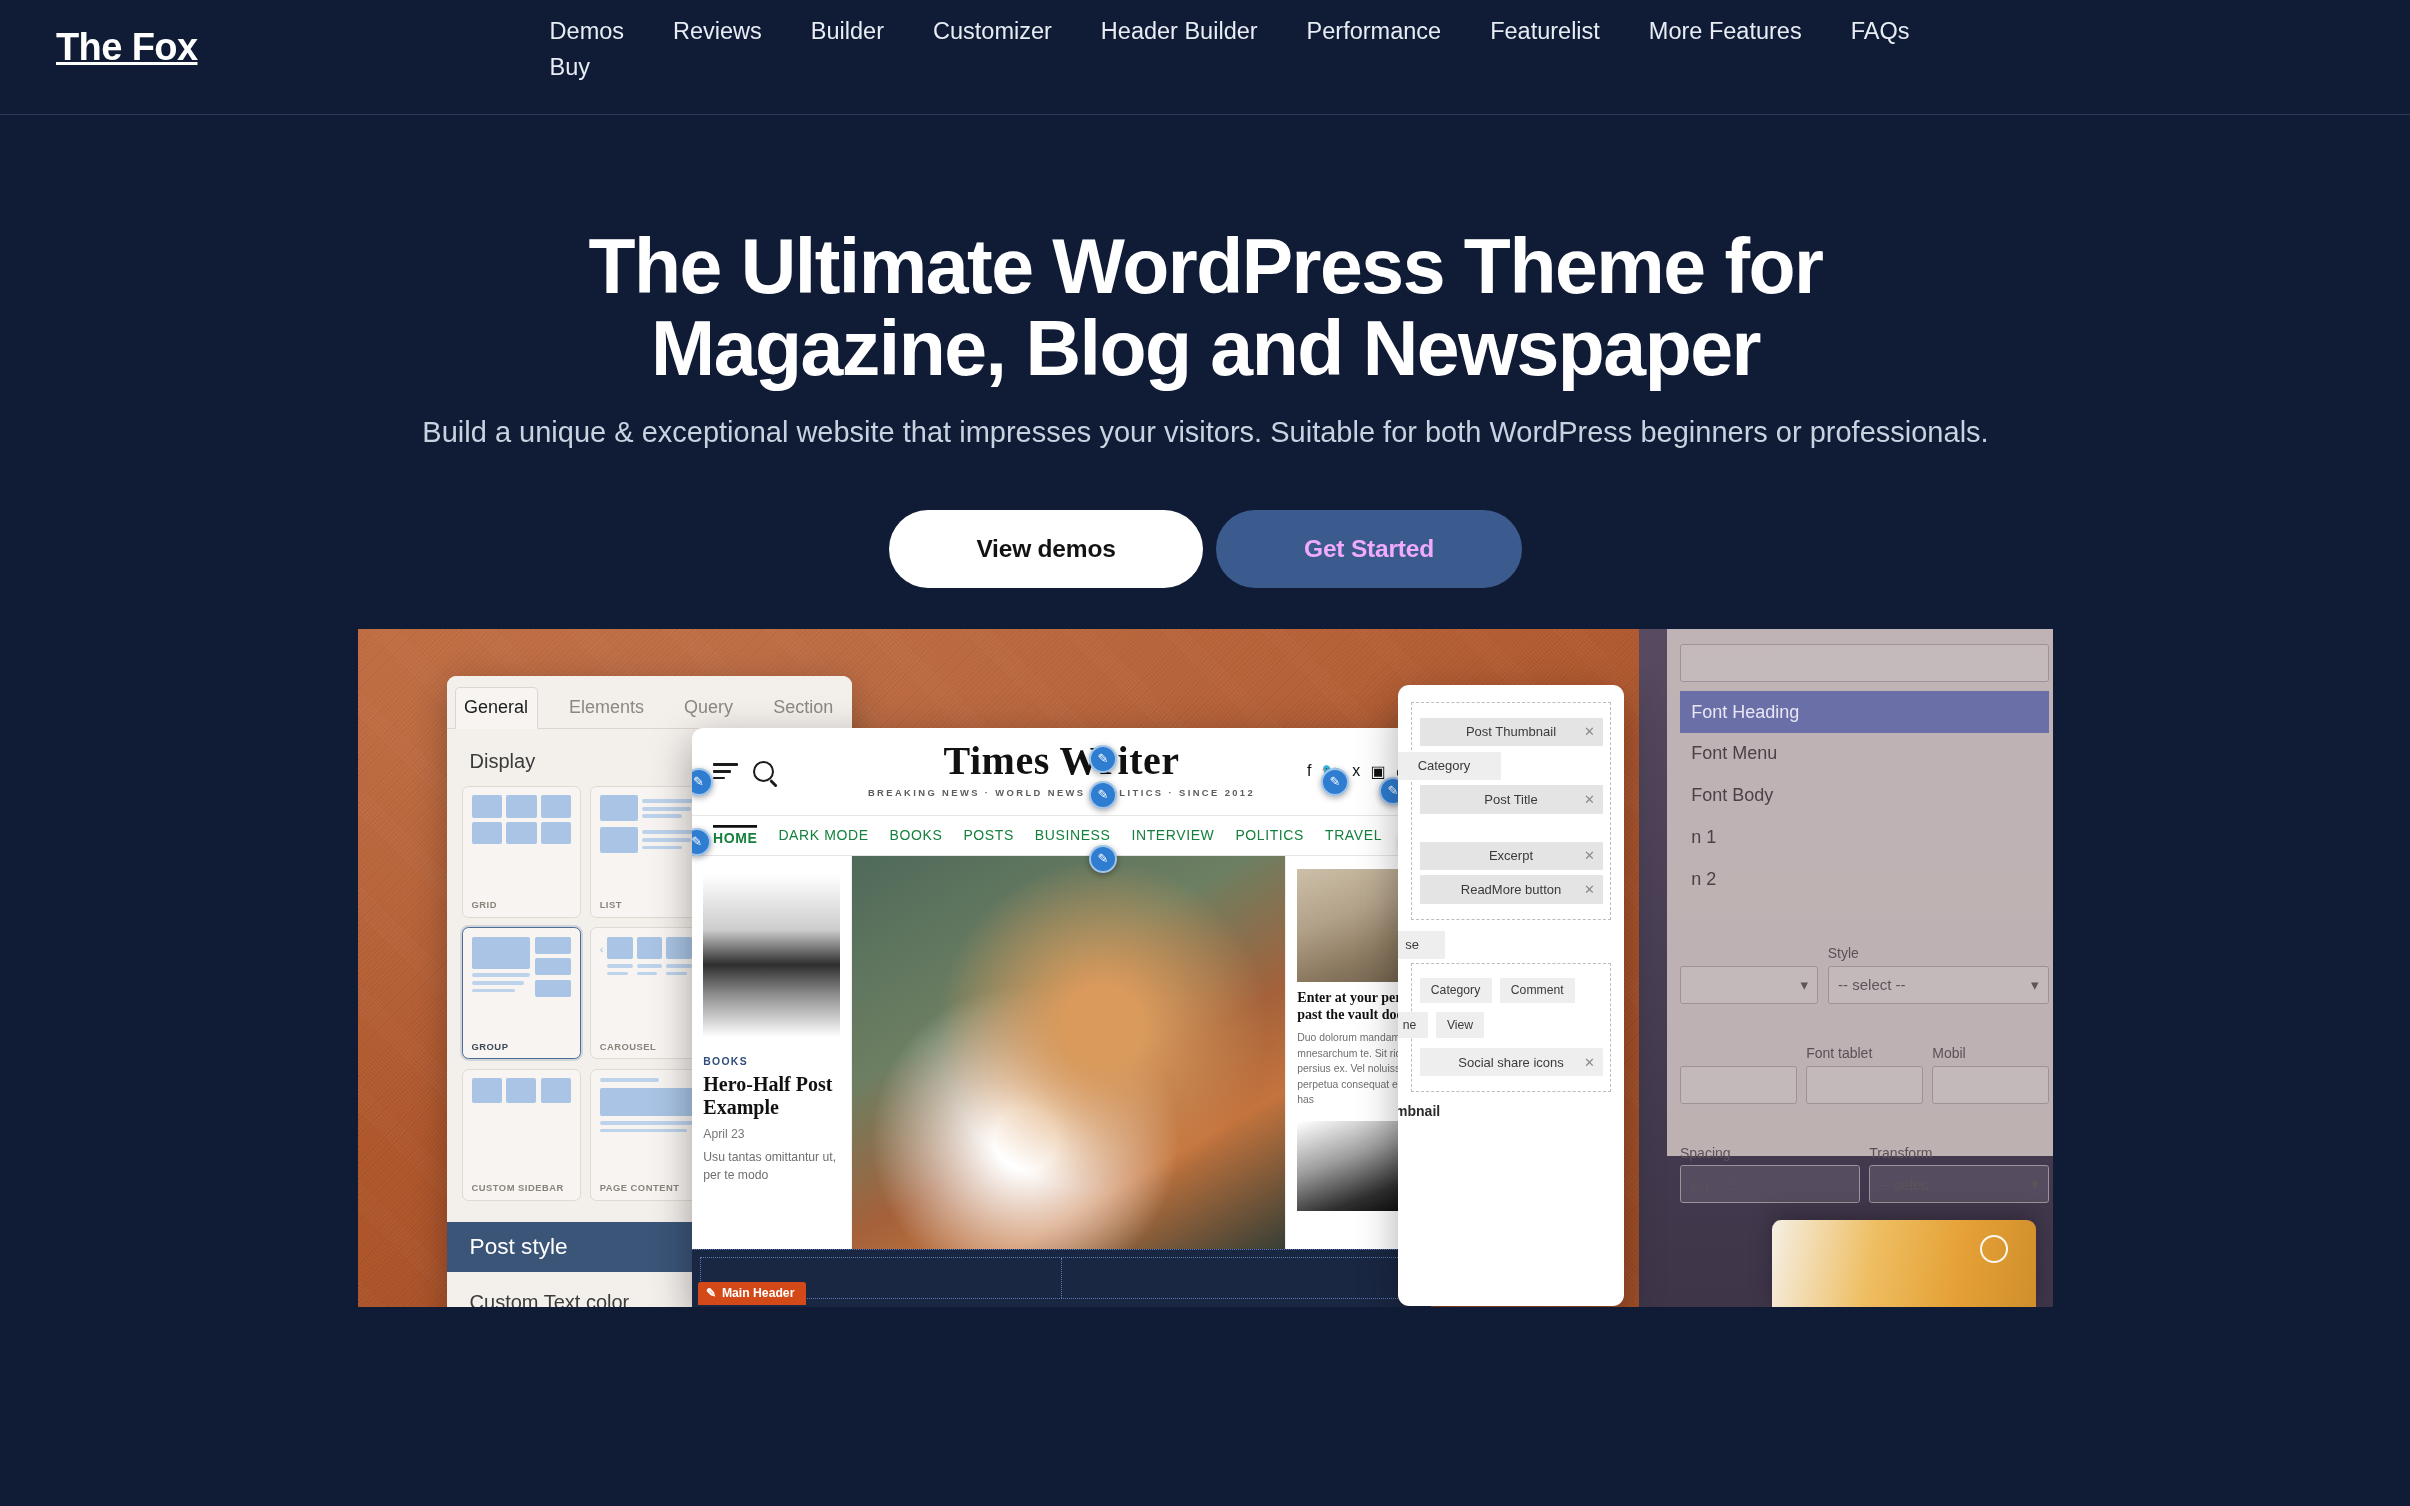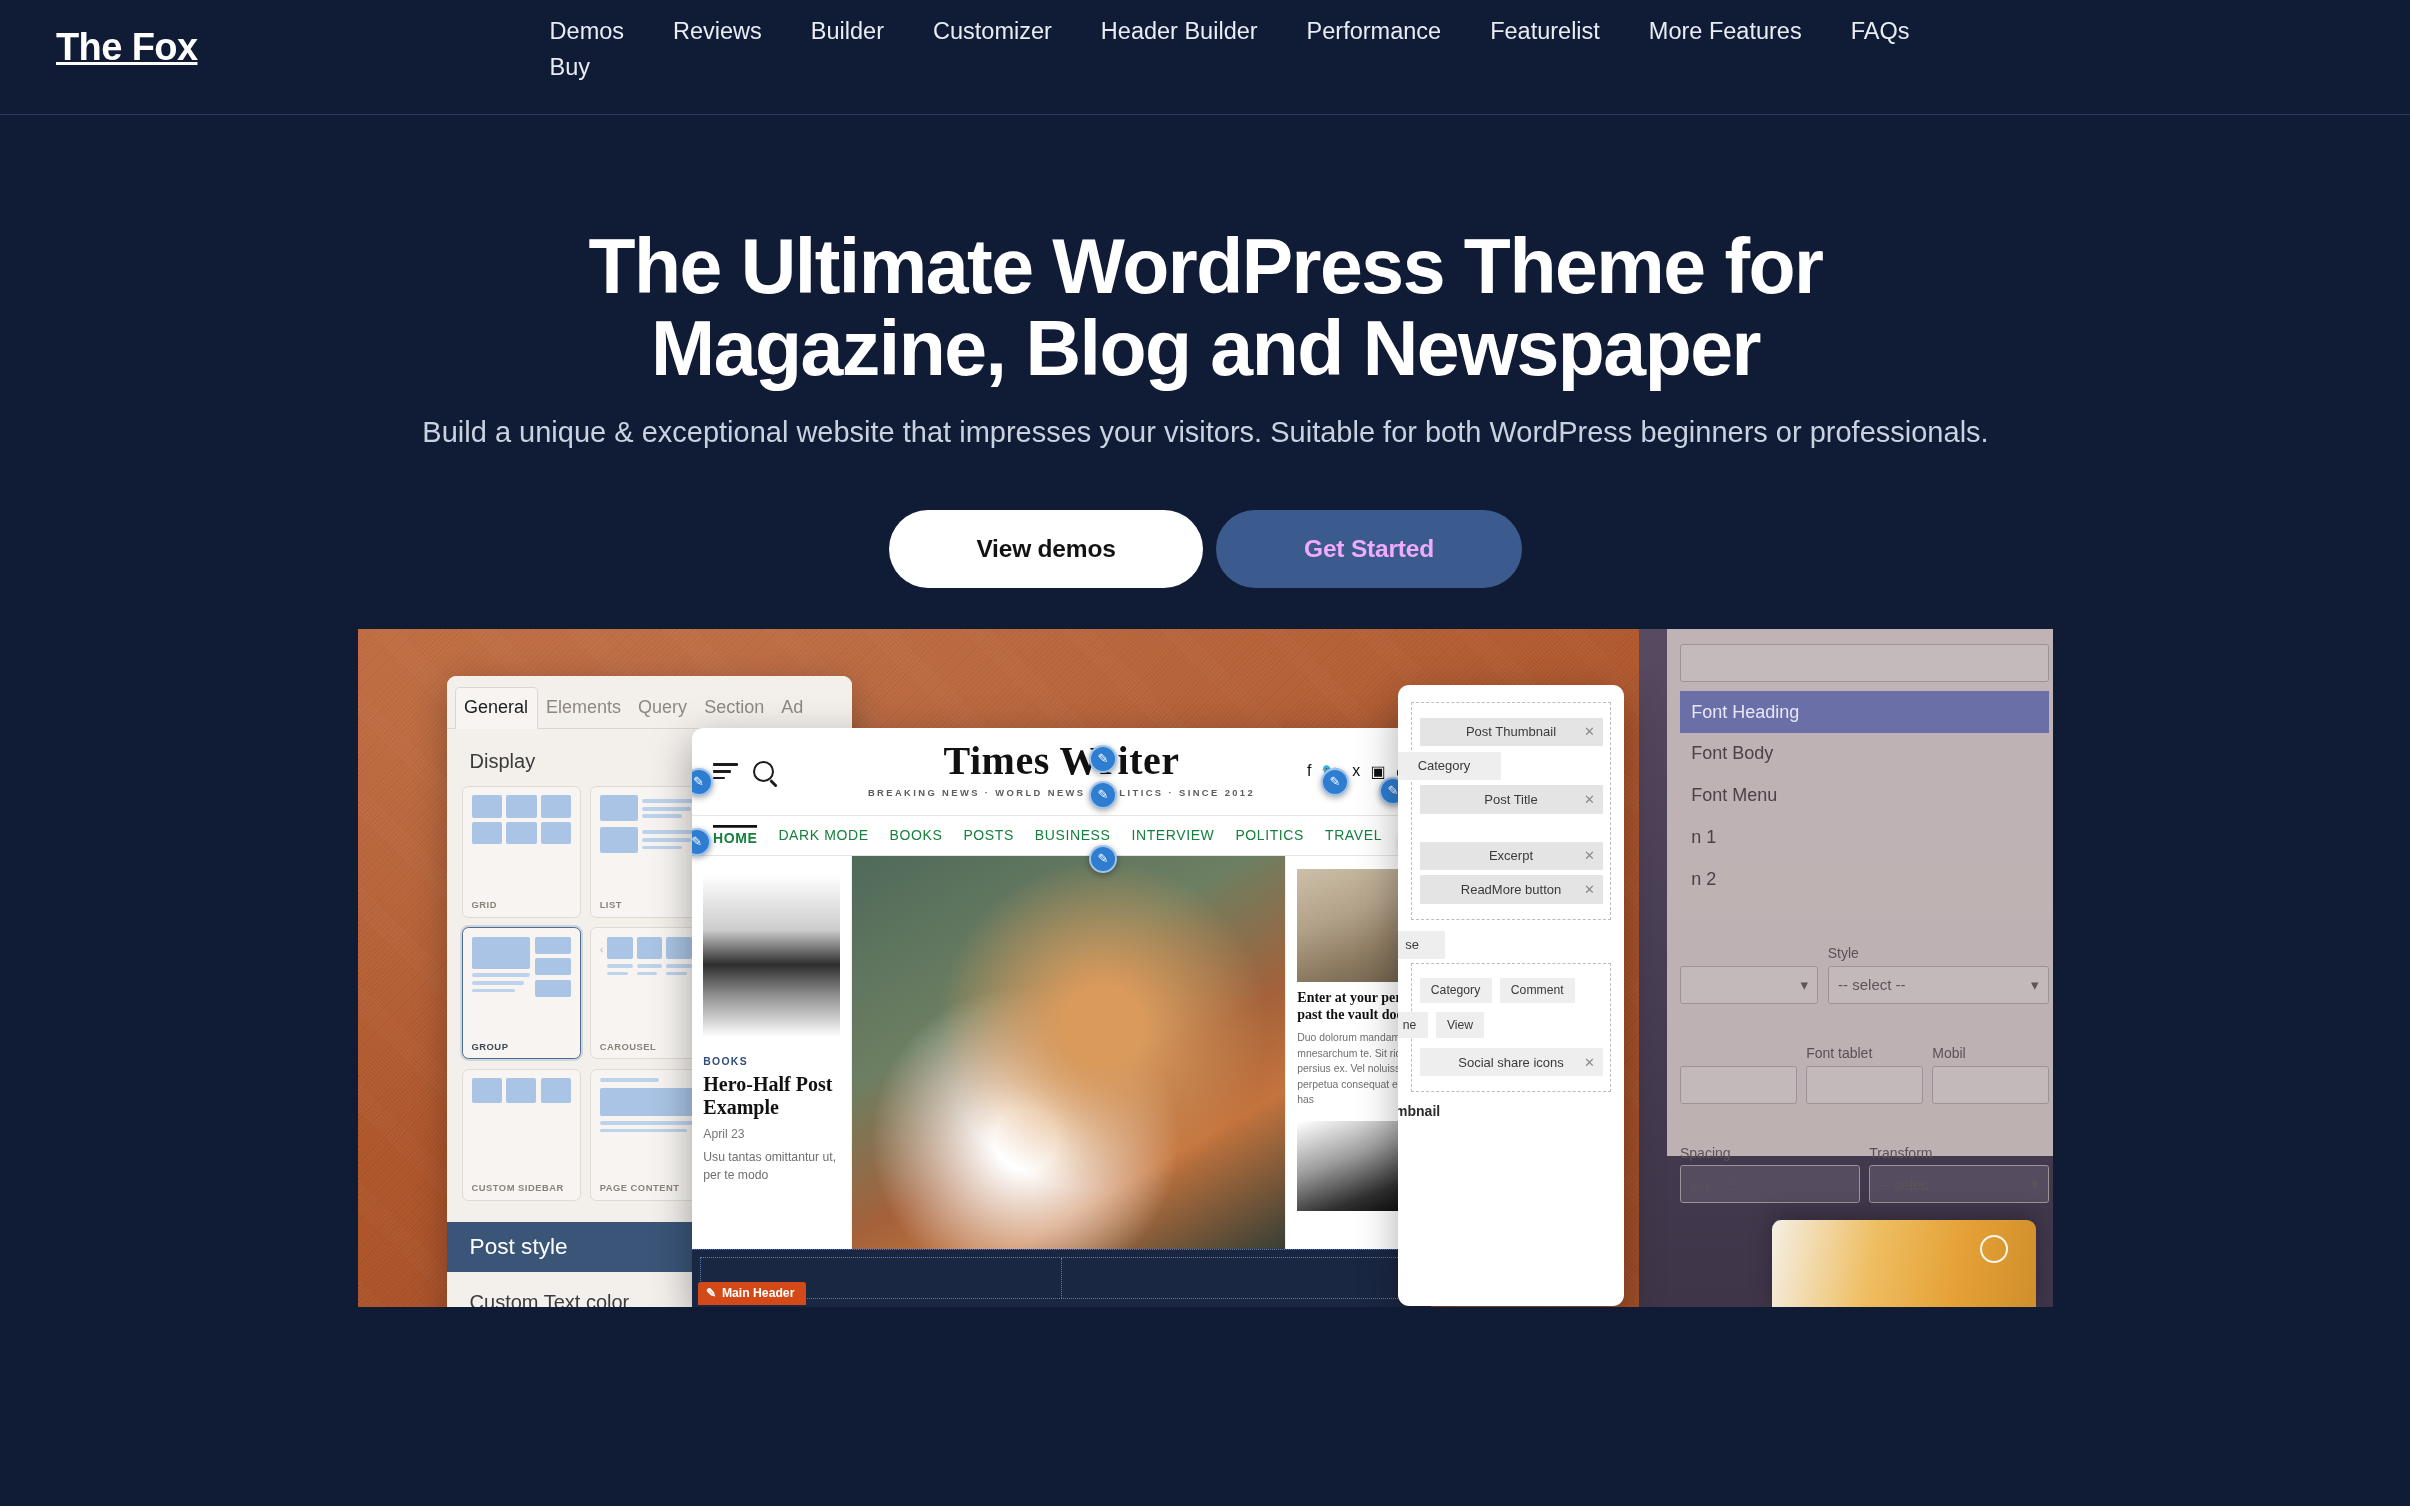--- a/index.html
+++ b/index.html
@@ -138,20 +138,21 @@
     box-shadow:0 9.4px 34px rgba(0,0,0,.28);
     overflow:hidden;
     font-family:"Liberation Sans", sans-serif;
   }
   .pl-tabs{
     display:flex; align-items:flex-end;
     height:53px;
     padding-left:7.5px;
     border-bottom:0.9px solid #ddd6cf;
     background:#f3efeb;
+    gap:23px;
   }
   .pl-tab{
     font-size:18px; color:#8e8880;
     padding:9.4px 8.5px;
   }
   .pl-tab.active{
     color:#1d1d1d;
     background:#f7f4f1;
     border:0.9px solid #ddd6cf;
     border-bottom:0.9px solid #f7f4f1;
@@ -419,22 +420,22 @@
 
 <div class="showcase">
   <div class="sc-bg"></div>
   <div class="sc-rightcol"></div>
 
   <div class="panel-typo">
     <div class="field-box" style="margin-bottom:9.4px;">
         <span></span>
       </div>
     <div class="typo-row active">Font Heading</div>
+    <div class="typo-row">Font Menu</div>
     <div class="typo-row">Font Body</div>
-    <div class="typo-row">Font Menu</div>
     <div class="typo-row">n 1</div>
     <div class="typo-row">n 2</div>
 
     <div class="typo-grid" style="margin-top:17px;">
       <div>
         <div class="field-label">&nbsp;</div>
         <div class="field-box">
             <span></span>
             <span>▾</span>
           </div>

